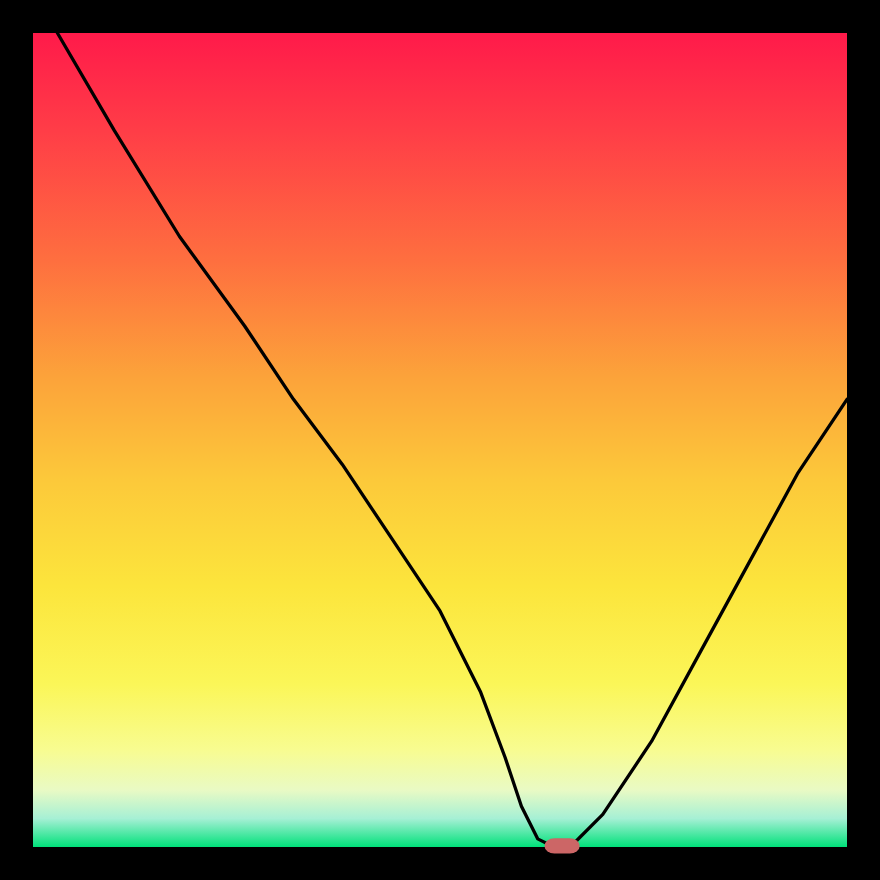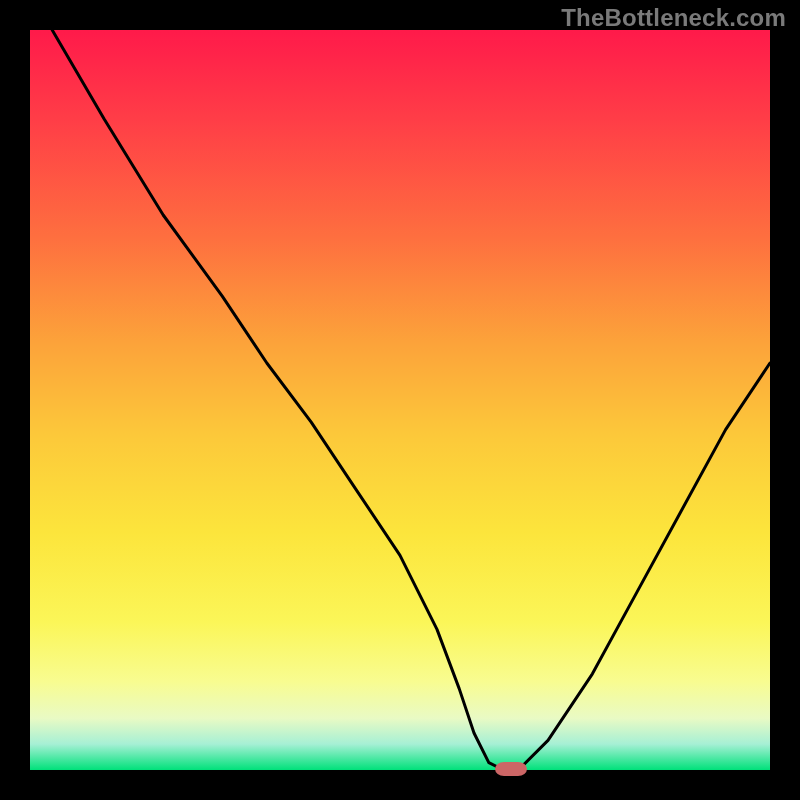--- a/index.html
+++ b/index.html
@@ -47,14 +47,13 @@
           <stop offset="96.5%" stop-color="#a6f0d5"></stop>
           <stop offset="100%" stop-color="#00e17a"></stop>
         </linearGradient>
     </defs>
 
     <rect x="0" y="0" width="800" height="800" fill="#000000"></rect>
     <rect id="plot-rect" fill="url(#bg-grad)" x="30" y="30" width="740" height="740"></rect>
     <path id="curve" fill="none" d="M52.2,30.0 L104.0,118.8 L163.2,215.0 L222.4,296.4 L266.8,363.0 L311.2,422.2 L355.6,488.8 L400.0,555.4 L437.0,629.4 L459.2,688.6 L474.0,733.0 L488.8,762.6 L503.6,770.0 L518.4,770.0 L548.0,740.4 L592.4,673.8 L636.8,592.4 L681.2,511.0 L725.6,429.6 L770.0,363.0" stroke="#000000" stroke-width="3" stroke-linecap="round" stroke-linejoin="round"></path>
     <rect id="marker" x="495" y="762" width="32" height="14" rx="9" fill="#cc6666"></rect>
   </svg>
-  <div id="watermark">TheBottleneck.com</div>
 </div>
 
 </body></html>

